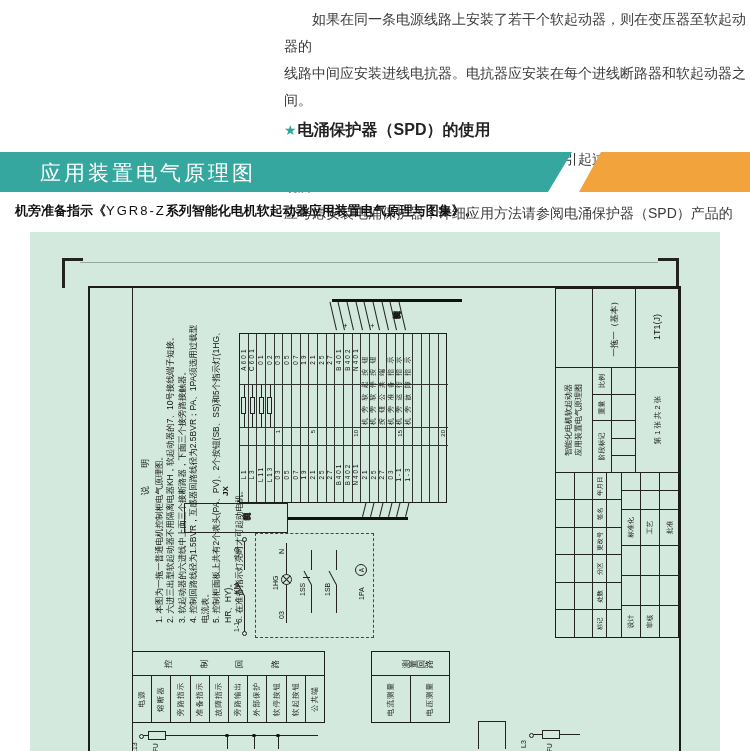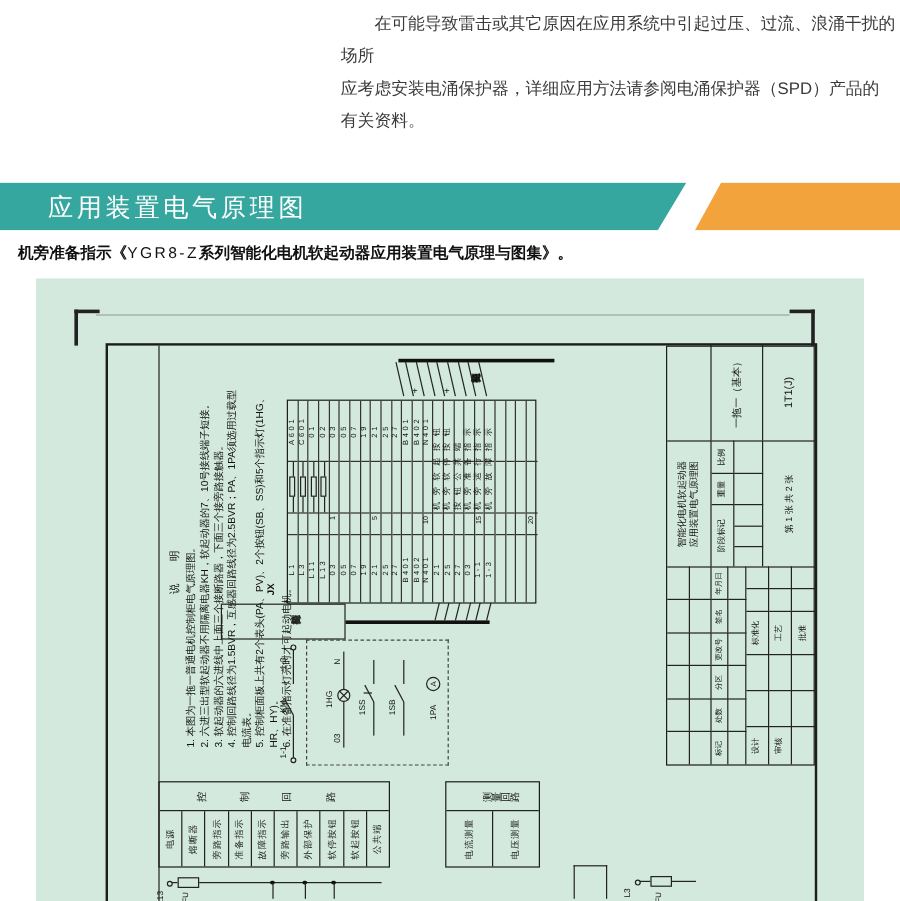--- a/index.html
+++ b/index.html
@@ -79,20 +79,25 @@
   .barthick{position:absolute;background:#111;}
   .halfbox{position:absolute;border:1.2px solid #222;}
   .boxlbl{position:absolute;border:1px solid #222;display:flex;align-items:center;justify-content:center;}
 </style>
 </head>
 <body>
 
 <div id="page">
 
   <div class="intro">
+    <div class="ind">如果在同一条电源线路上安装了若干个软起动器，则在变压器至软起动器的</div>
+    <div>线路中间应安装进线电抗器。电抗器应安装在每个进线断路器和软起动器之间。</div>
+    <div class="head">
+      <span class="star">★</span><span>电涌保护器（SPD）的使用</span>
+    </div>
     <div class="ind">在可能导致雷击或其它原因在应用系统中引起过压、过流、浪涌干扰的场所</div>
     <div>应考虑安装电涌保护器，详细应用方法请参阅电涌保护器（SPD）产品的有关资料。</div>
   </div>
 
   <div class="banner">
     <div class="teal"></div>
     <div class="orange"></div>
     <div class="t">应用装置电气原理图</div>
   </div>
 

